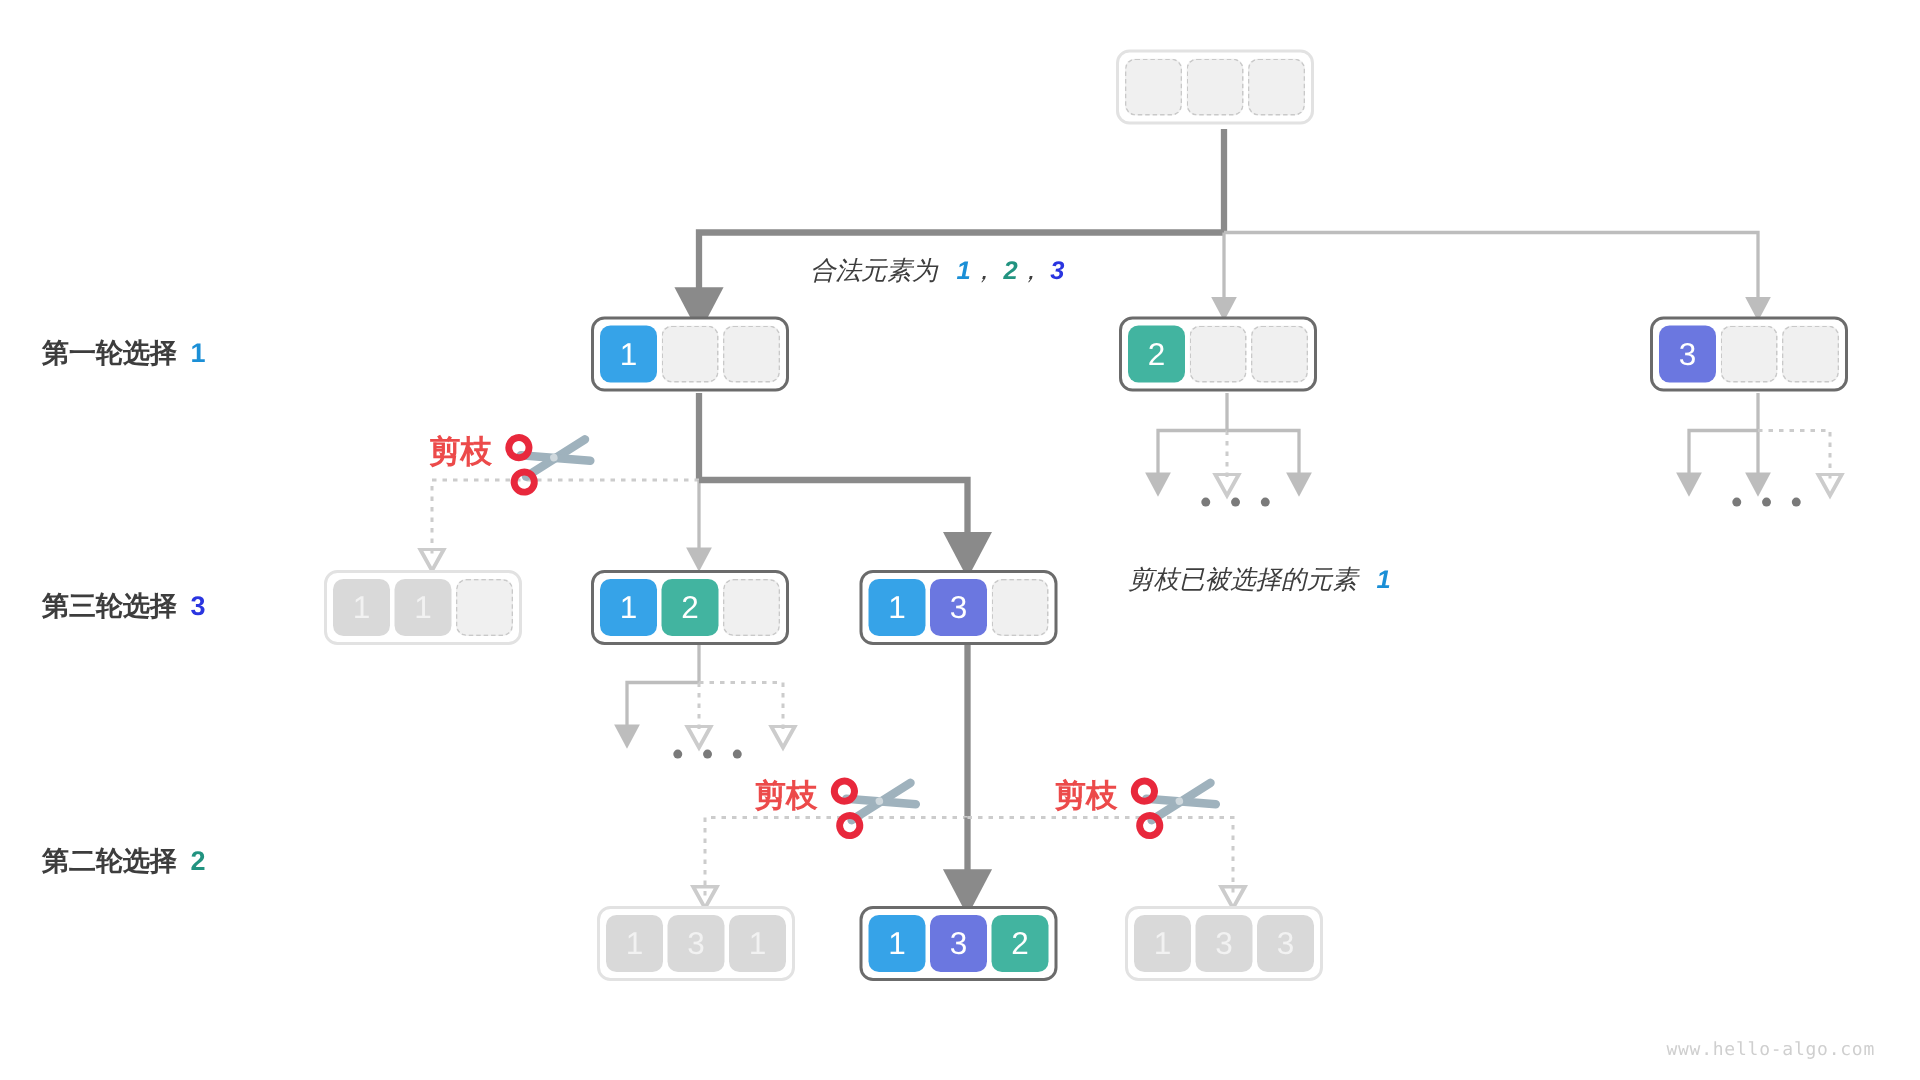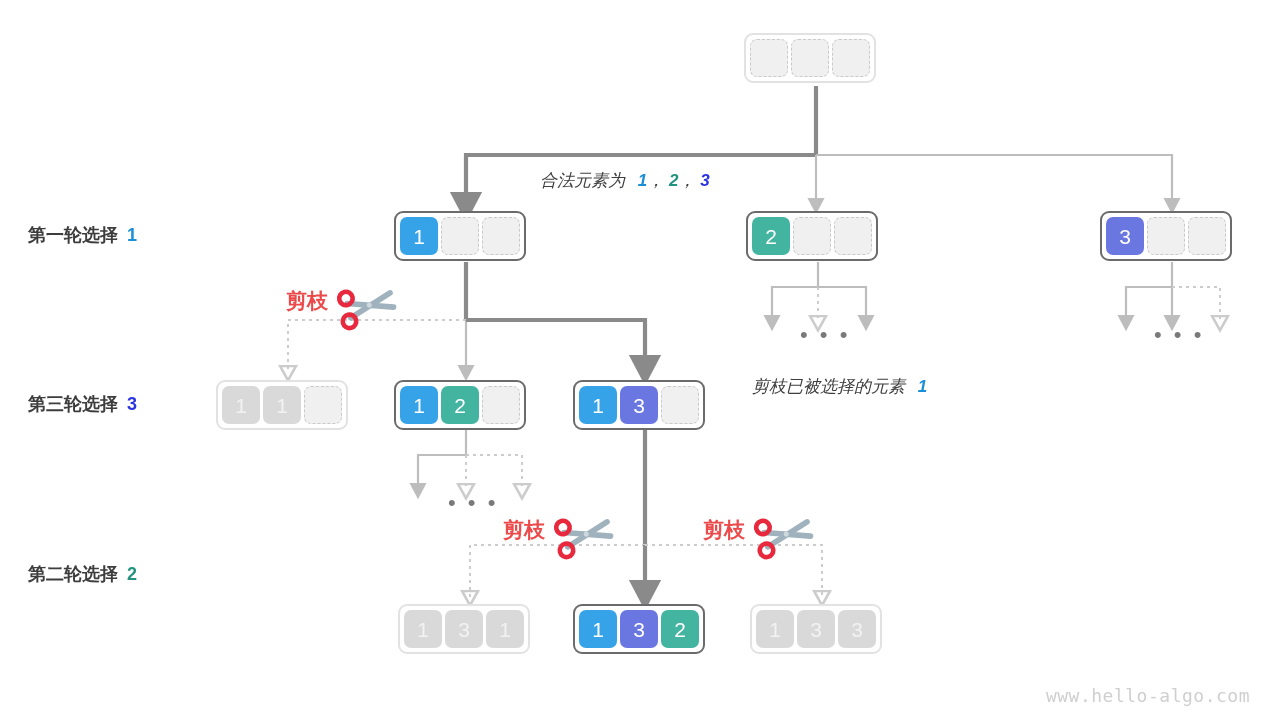--- a/index.html
+++ b/index.html
@@ -83,21 +83,21 @@
     font-size:22px;
     letter-spacing:3px;
     color:#7a7a7a;
     font-family:"Liberation Sans","DejaVu Sans",sans-serif;
   }
 
   
   .watermark{
     position:absolute;
     right:30px;bottom:14px;
-    font-size:18px;
+    font-size:12px;
     color:#cfcfcf;
     font-family:"DejaVu Sans Mono","Liberation Mono",monospace;
     letter-spacing:0.5px;
   }
 </style>
 </head>
 <body>
 
 <div id="stage">
 

